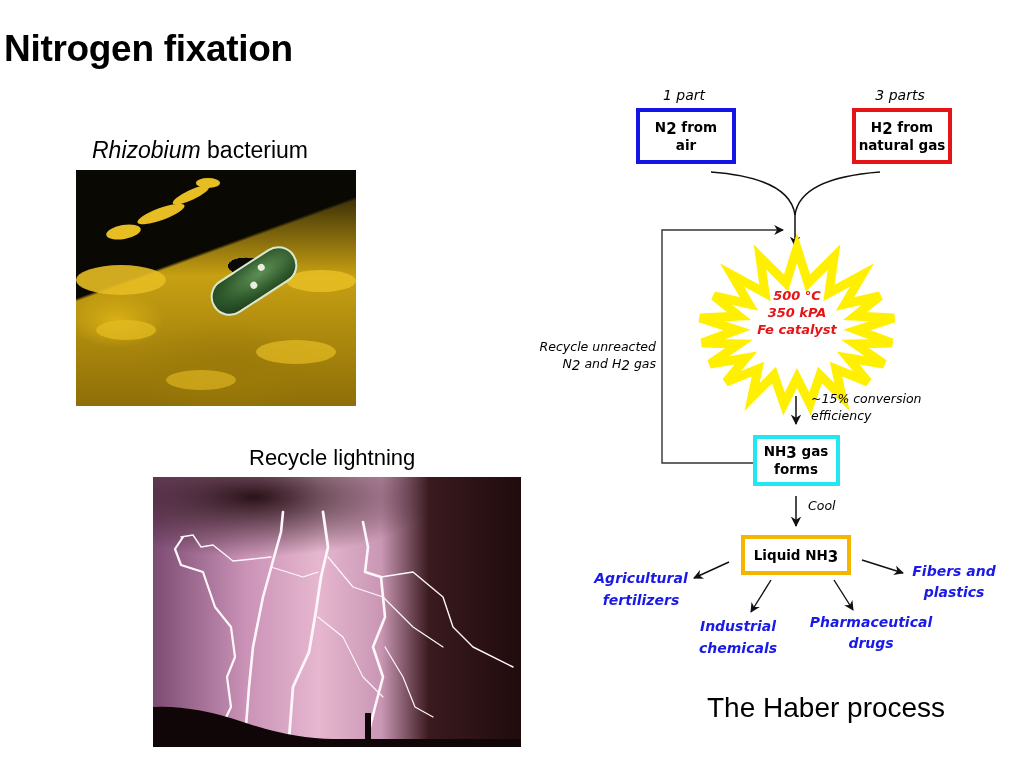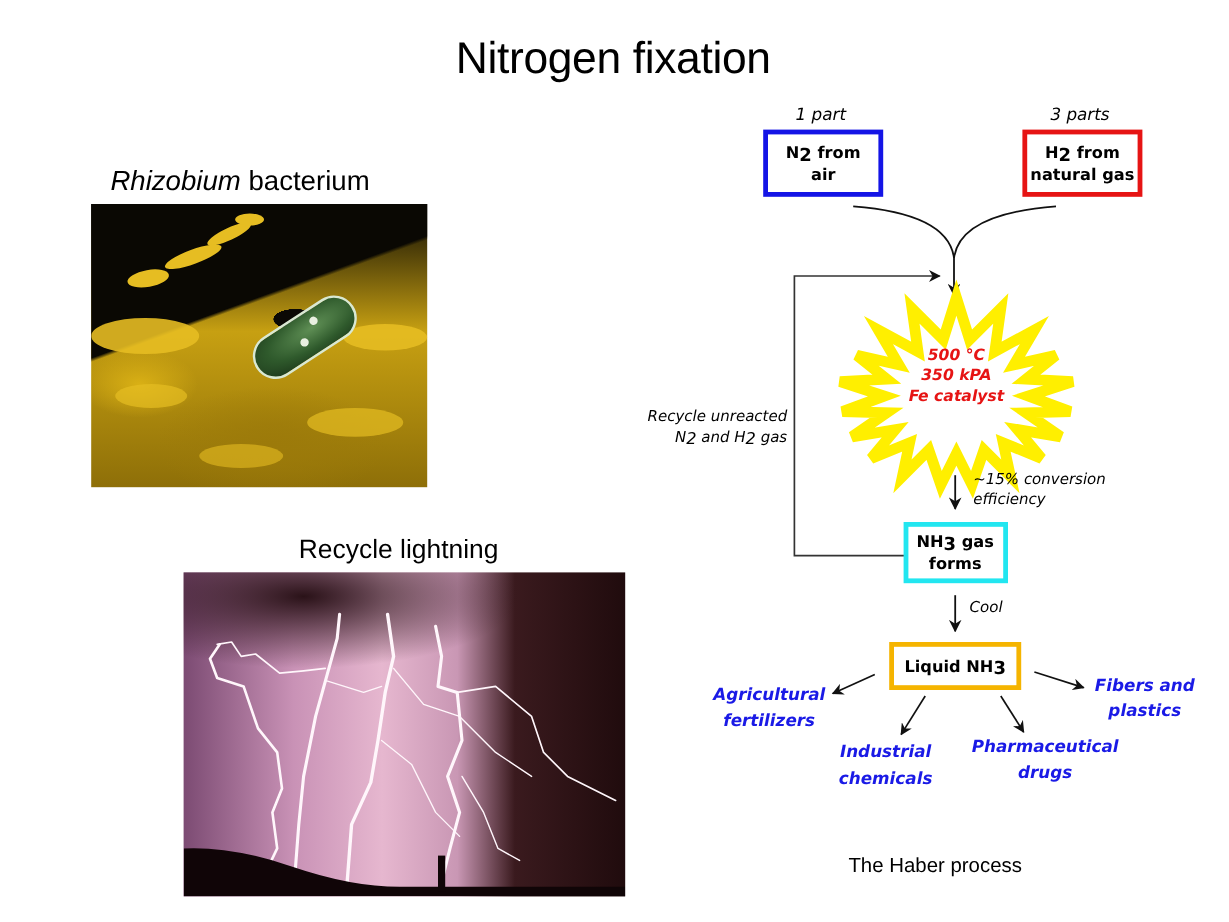--- a/index.html
+++ b/index.html
@@ -1,19 +1,19 @@
 <!DOCTYPE html>
 <html><head>
 <meta charset="utf-8">
 <style>
   html, body { margin:0; padding:0; background:#ffffff; }
   body { width:1024px; height:768px; position:relative; overflow:hidden;
          font-family:"Liberation Sans", sans-serif; color:#000; }
   .abs { position:absolute; }
-  #title { left:16px; width:990px; top:28px; text-align:center; font-size:37px; font-weight:normal; letter-spacing:-0.3px; }
+  #title { left:4px; width:990px; top:28px; font-size:37px; font-weight:bold; letter-spacing:-0.3px; }
   #rhizo-caption { left:92px; top:137px; font-size:23px; }
   #rhizo-caption i { font-style:italic; }
   #rhizo-photo { left:76px; top:170px; width:280px; height:236px; overflow:hidden;
     background:
       radial-gradient(ellipse 30px 14px at 170px 96px, #0b0905 60%, transparent 61%),
       linear-gradient(160deg, #0a0803 0%, #0a0803 38%, transparent 39%),
       radial-gradient(ellipse 70px 40px at 40px 150px, #d9b015 0%, transparent 70%),
       radial-gradient(ellipse 120px 60px at 150px 200px, #9c7a0a 0%, transparent 80%),
       linear-gradient(180deg, #0a0803 0%, #c7a012 45%, #8e6f08 100%);
   }
@@ -25,21 +25,21 @@
   #bacterium::before { left:40px; top:17px; }
   #bacterium::after { left:56px; top:6px; }
   #tucson-caption { left:249px; top:445px; font-size:22px; }
   #lightning-photo { left:153px; top:477px; width:368px; height:270px; overflow:hidden;
     background:
       radial-gradient(ellipse 180px 60px at 100px 20px, #2a1218 0%, transparent 100%),
       linear-gradient(90deg, #7c4b73 0%, #c992b6 25%, #e6b7cf 45%, #c997b4 62%, #3a1a1e 75%, #200b0d 100%);
   }
   #lightning-photo svg { position:absolute; left:0; top:0; }
   #diagram { left:0; top:0; }
-  #haber-caption { left:707px; top:712px; font-size:17px; }
+  #haber-caption { left:707px; top:692px; font-size:28px; }
   .dlabel { font-family:"DejaVu Sans", sans-serif; }
 </style>
 </head>
 <body>
 
 <div id="title" class="abs">Nitrogen fixation</div>
 
 <div id="rhizo-caption" class="abs"><i>Rhizobium</i><span> bacterium</span></div>
 <div id="rhizo-photo" class="abs" title="Electron micrograph of green Rhizobium bacterium on yellow root surface">
   <span class="fleck" style="left:95px;top:20px;width:40px;height:10px;transform:rotate(-25deg);"></span>

